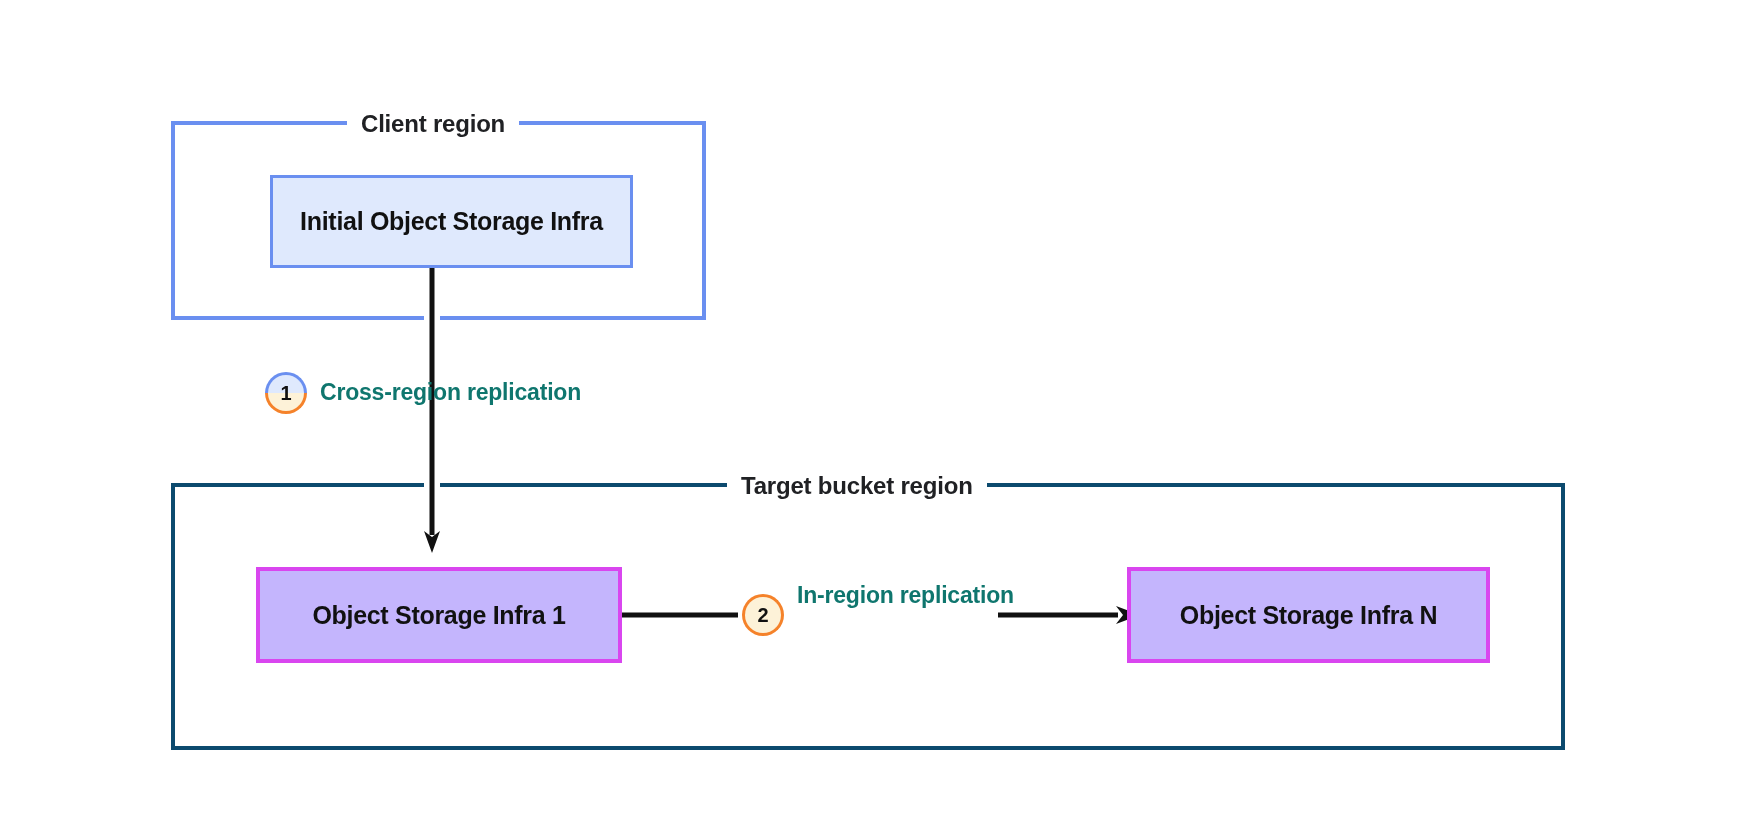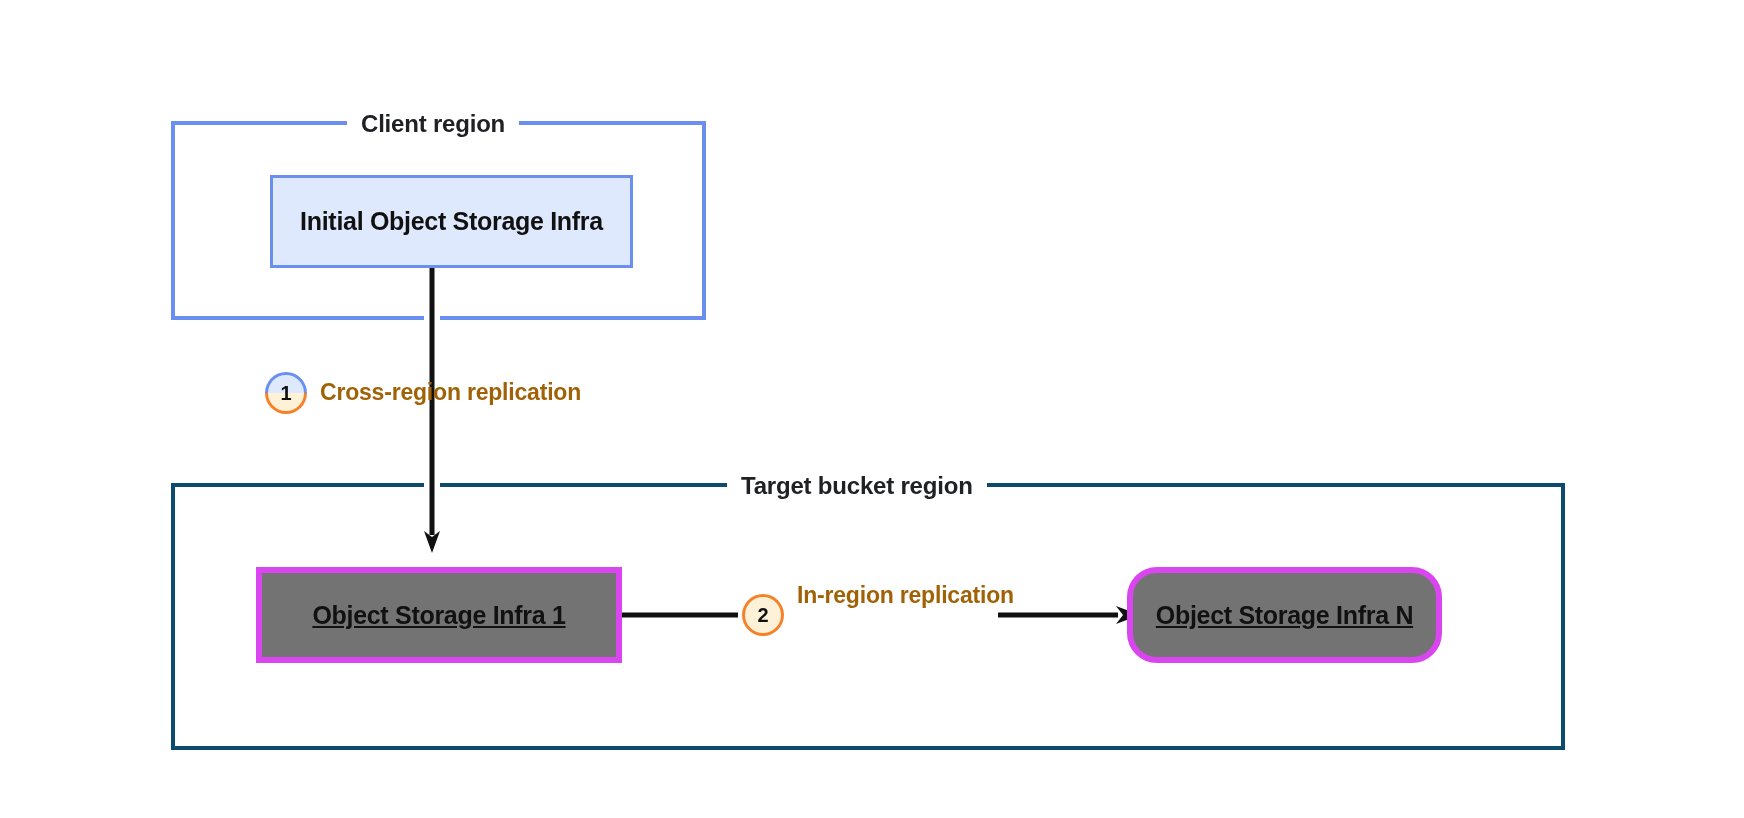--- a/index.html
+++ b/index.html
@@ -88,42 +88,40 @@
     font-weight: bold;
     color: #111111;
     letter-spacing: -0.3px;
     white-space: nowrap;
   }
   .node.blue {
     background: #dfe9fd;
     border: 3px solid #6a8ff0;
   }
   .node.orange {
-    background: #737373;
-    border: 6px solid #d946ef;
-    text-decoration: underline;
+    background: #c4b5fd;
+    border: 4px solid #d946ef;
   }
   #node-initial {
     left: 270px;
     top: 155px;
     width: 363px;
     height: 93px;
   }
   #node-infra-1 {
     left: 256px;
     top: 547px;
     width: 366px;
     height: 96px;
   }
   #node-infra-n {
     left: 1127px;
     top: 547px;
-    width: 315px;
+    width: 363px;
     height: 96px;
-    border-radius: 30px;
   }
 
   
   .conn {
     position: absolute;
   }
   #conn-vertical {
     left: 424px;
     top: 247px;
     width: 16px;
@@ -184,21 +182,21 @@
     background: #fdf2d8;
   }
   #badge-1 { left: 265px; top: 352px; }
   #badge-2 { left: 742px; top: 574px; }
 
   
   .step-label {
     position: absolute;
     font-size: 23px;
     font-weight: bold;
-    color: #a16207;
+    color: #0f766e;
     white-space: nowrap;
     letter-spacing: -0.2px;
   }
   #label-cross-region {
     left: 320px;
     top: 359px;
   }
   #label-in-region {
     left: 797px;
     top: 562px;

